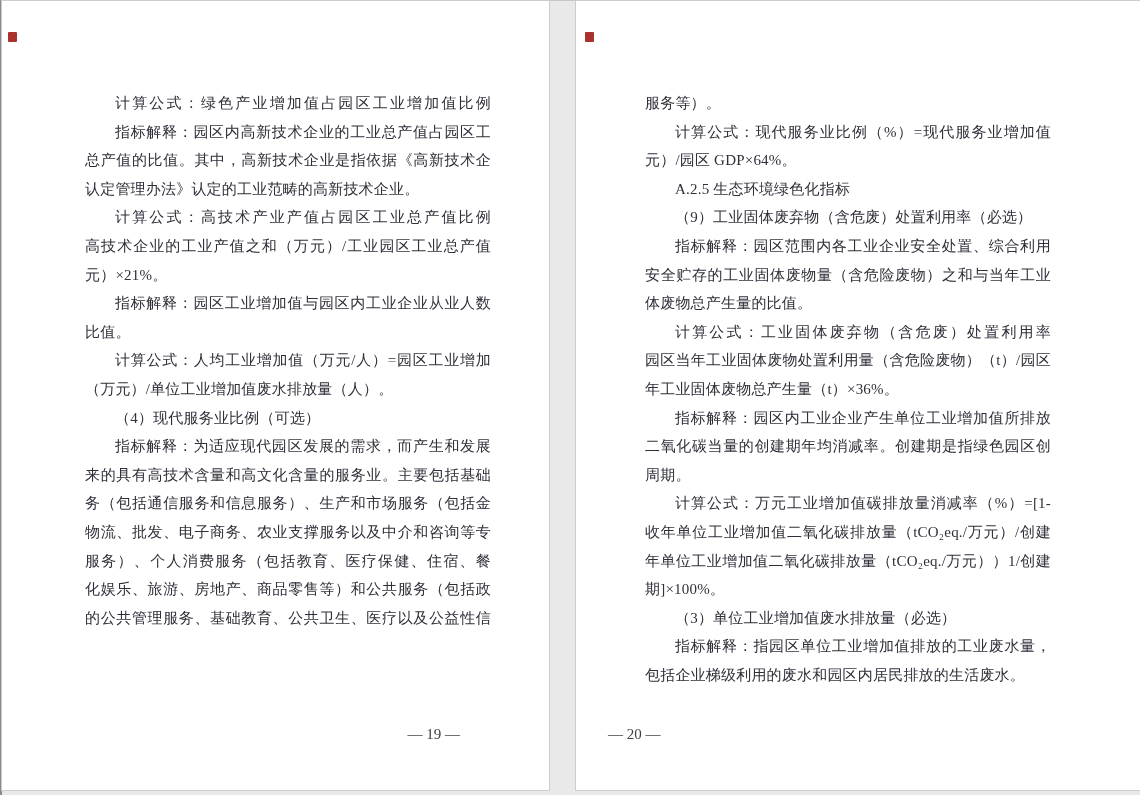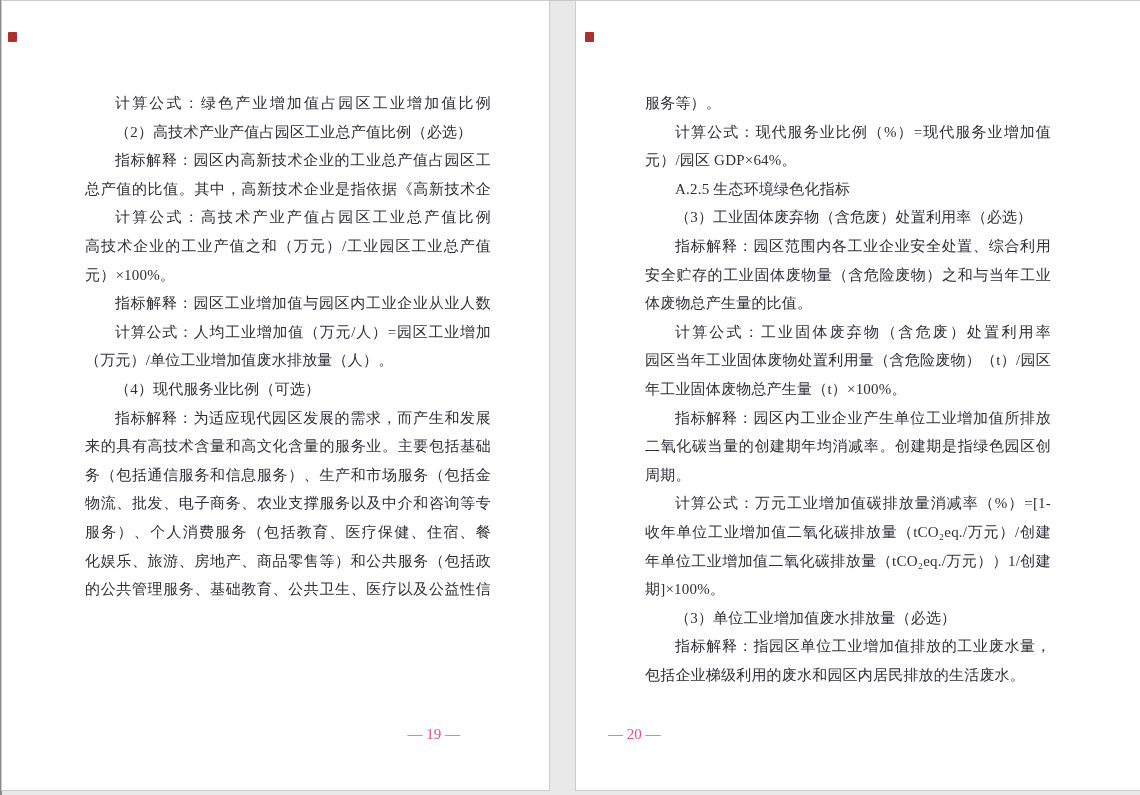--- a/index.html
+++ b/index.html
@@ -29,42 +29,43 @@
   .page-left .content{left:83px;}
   .page-right .content{left:69px;}
   .line{
     height:28.6px;line-height:28.6px;overflow:hidden;
     letter-spacing:0.2px;
   }
   .fill{text-align:justify;text-align-last:justify;}
   .indent{text-indent:30px;}
   .pagination{
     position:absolute;top:719px;height:29px;line-height:29px;
-    font-size:15px;color:#ec4899;white-space:nowrap;
+    font-size:15px;color:#404040;white-space:nowrap;
   }
   .pg-right{right:89px;}
   .pg-left{left:32px;}
 </style>
 </head>
 <body>
 
 <div class="top-edge"></div>
 <div class="left-edge"></div>
 
 <div class="page page-left">
   <span class="marker"></span>
   <div class="content">
     <div class="line indent fill">计算公式：绿色产业增加值占园区工业增加值比例（%）=</div>
-    <div class="line indent">（2）高技术产业产值占园区工业总产值比例（必选）</div>
     <div class="line indent fill">指标解释：园区内高新技术企业的工业总产值占园区工业</div>
     <div class="line fill">总产值的比值。其中，高新技术企业是指依据《高新技术企业</div>
+    <div class="line">认定管理办法》认定的工业范畴的高新技术企业。</div>
     <div class="line indent fill">计算公式：高技术产业产值占园区工业总产值比例（%）=</div>
     <div class="line fill">高技术企业的工业产值之和（万元）/工业园区工业总产值（万</div>
-    <div class="line">元）×100%。</div>
+    <div class="line">元）×21%。</div>
     <div class="line indent fill">指标解释：园区工业增加值与园区内工业企业从业人数的</div>
+    <div class="line">比值。</div>
     <div class="line indent fill">计算公式：人均工业增加值（万元/人）=园区工业增加值</div>
     <div class="line">（万元）/单位工业增加值废水排放量（人）。</div>
     <div class="line indent">（4）现代服务业比例（可选）</div>
     <div class="line indent fill">指标解释：为适应现代园区发展的需求，而产生和发展起</div>
     <div class="line fill">来的具有高技术含量和高文化含量的服务业。主要包括基础服</div>
     <div class="line fill">务（包括通信服务和信息服务）、生产和市场服务（包括金融、</div>
     <div class="line fill">物流、批发、电子商务、农业支撑服务以及中介和咨询等专业</div>
     <div class="line fill">服务）、个人消费服务（包括教育、医疗保健、住宿、餐饮、文</div>
     <div class="line fill">化娱乐、旅游、房地产、商品零售等）和公共服务（包括政府</div>
     <div class="line fill">的公共管理服务、基础教育、公共卫生、医疗以及公益性信息</div>
@@ -72,27 +73,27 @@
   <div class="pagination pg-right">— 19 —</div>
 </div>
 
 <div class="page page-right">
   <span class="marker"></span>
   <div class="content">
     <div class="line">服务等）。</div>
     <div class="line indent fill">计算公式：现代服务业比例（%）=现代服务业增加值（万</div>
     <div class="line">元）/园区 GDP×64%。</div>
     <div class="line indent">A.2.5 生态环境绿色化指标</div>
-    <div class="line indent">（3）工业固体废弃物（含危废）处置利用率（必选）</div>
+    <div class="line indent">（9）工业固体废弃物（含危废）处置利用率（必选）</div>
     <div class="line indent fill">指标解释：园区范围内各工业企业安全处置、综合利用及</div>
     <div class="line fill">安全贮存的工业固体废物量（含危险废物）之和与当年工业固</div>
     <div class="line">体废物总产生量的比值。</div>
     <div class="line indent fill">计算公式：工业固体废弃物（含危废）处置利用率（%）=</div>
     <div class="line fill">园区当年工业固体废物处置利用量（含危险废物）（t）/园区当</div>
-    <div class="line">年工业固体废物总产生量（t）×100%。</div>
+    <div class="line">年工业固体废物总产生量（t）×36%。</div>
     <div class="line indent fill">指标解释：园区内工业企业产生单位工业增加值所排放的</div>
     <div class="line fill">二氧化碳当量的创建期年均消减率。创建期是指绿色园区创建</div>
     <div class="line">周期。</div>
     <div class="line indent fill">计算公式：万元工业增加值碳排放量消减率（%）=[1-（验</div>
     <div class="line fill">收年单位工业增加值二氧化碳排放量（tCO₂eq./万元）/创建基准</div>
     <div class="line fill">年单位工业增加值二氧化碳排放量（tCO₂eq./万元））1/创建周</div>
     <div class="line">期]×100%。</div>
     <div class="line indent">（3）单位工业增加值废水排放量（必选）</div>
     <div class="line indent fill">指标解释：指园区单位工业增加值排放的工业废水量，不</div>
     <div class="line">包括企业梯级利用的废水和园区内居民排放的生活废水。</div>

